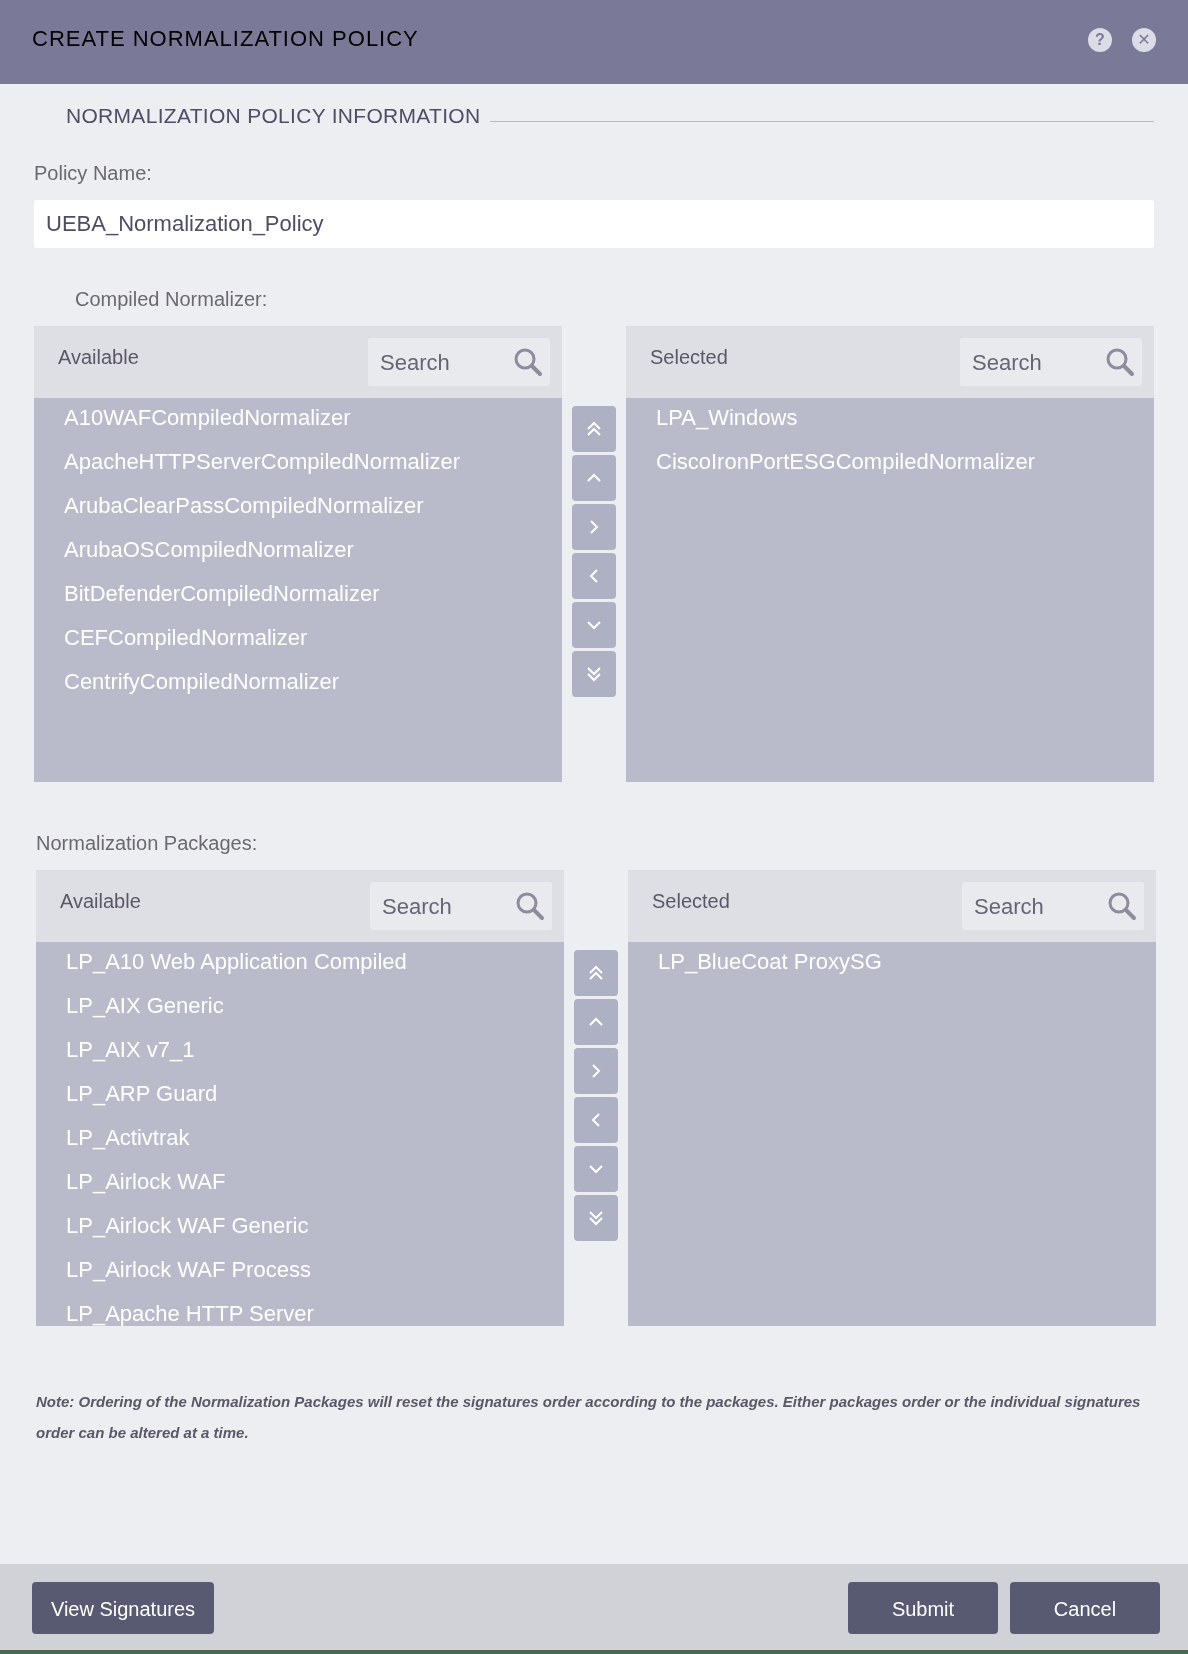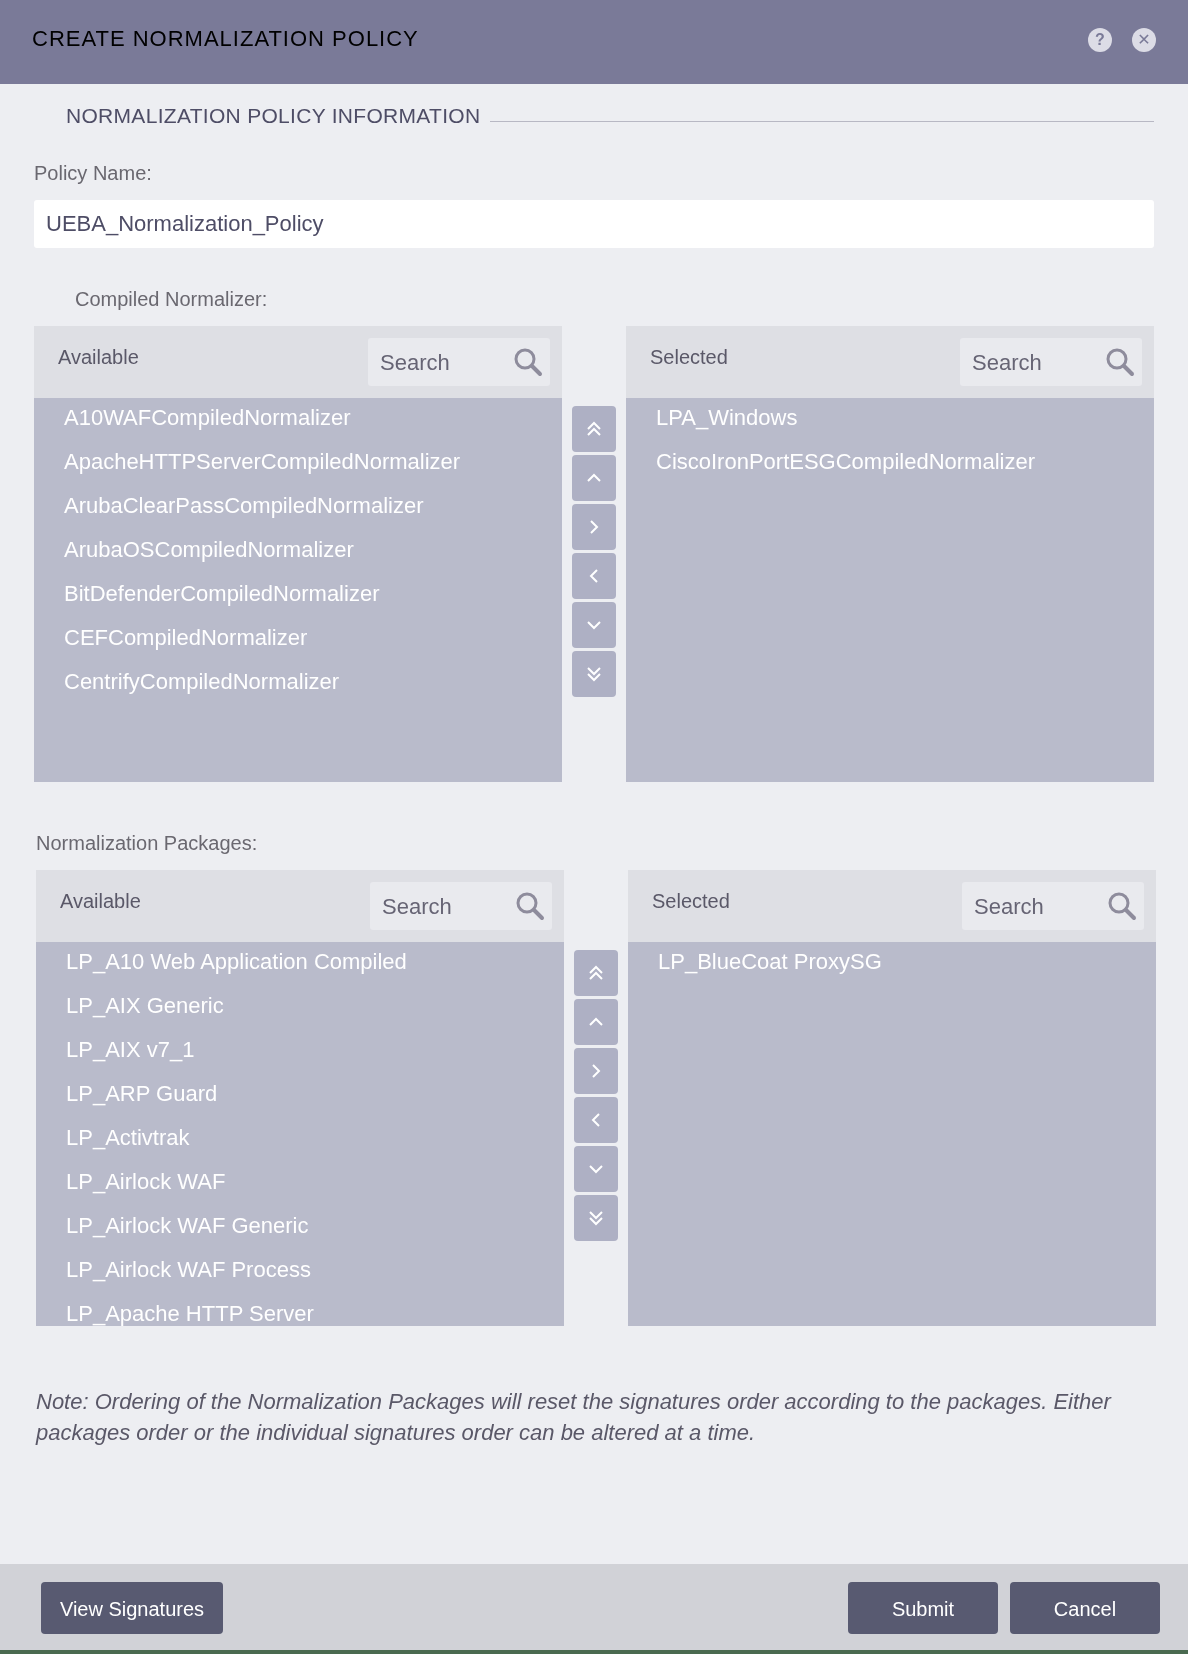--- a/index.html
+++ b/index.html
@@ -61,21 +61,21 @@
     color: #ffffff; font-size: 22px; height: 44px; line-height: 40px;
     padding-left: 30px; white-space: nowrap;
   }
   .btn-col { position: absolute; width: 44px; }
   .move-btn {
     width: 44px; height: 46px; margin-bottom: 3px; background: #aeb0c4;
     border-radius: 4px; display: flex; align-items: center; justify-content: center;
   }
   .note {
     position: absolute; left: 36px; top: 1386px; width: 1120px;
-    font-size: 22px; font-style: italic; color: #5a5868; line-height: 31px;
+    font-size: 15px; font-style: italic; color: #5a5868; line-height: 31px; font-weight: bold;
   }
   .footer {
     position: absolute; left: 0; top: 1564px; width: 1188px; height: 86px;
     background: #d1d2d7;
   }
   .footer-bottom { position: absolute; left: 0; top: 1650px; width: 1188px; height: 4px; background: #4a6a50; }
   .btn {
     position: absolute; top: 18px; height: 52px; background: #585a71; color: #ffffff;
     font-size: 20px; border-radius: 4px; text-align: center; line-height: 52px;
     border: none;
@@ -245,17 +245,17 @@
     </div>
   </div>
   <div class="listbox-body">
     <div class="list-item">LP_BlueCoat ProxySG</div>
   </div>
 </div>
 
 <div class="note"><span>Note:</span><span> Ordering of the Normalization Packages will reset the signatures order according to the packages. Either packages order or the individual signatures order can be altered at a time.</span></div>
 
 <div class="footer">
-  <button class="btn" style="left:41px; width:182px;">View Signatures</button>
+  <button class="btn" style="left:32px; width:182px;">View Signatures</button>
   <button class="btn" style="left:848px; width:150px;">Submit</button>
   <button class="btn" style="left:1010px; width:150px;">Cancel</button>
 </div>
 <div class="footer-bottom"></div>
 
 </body></html>

